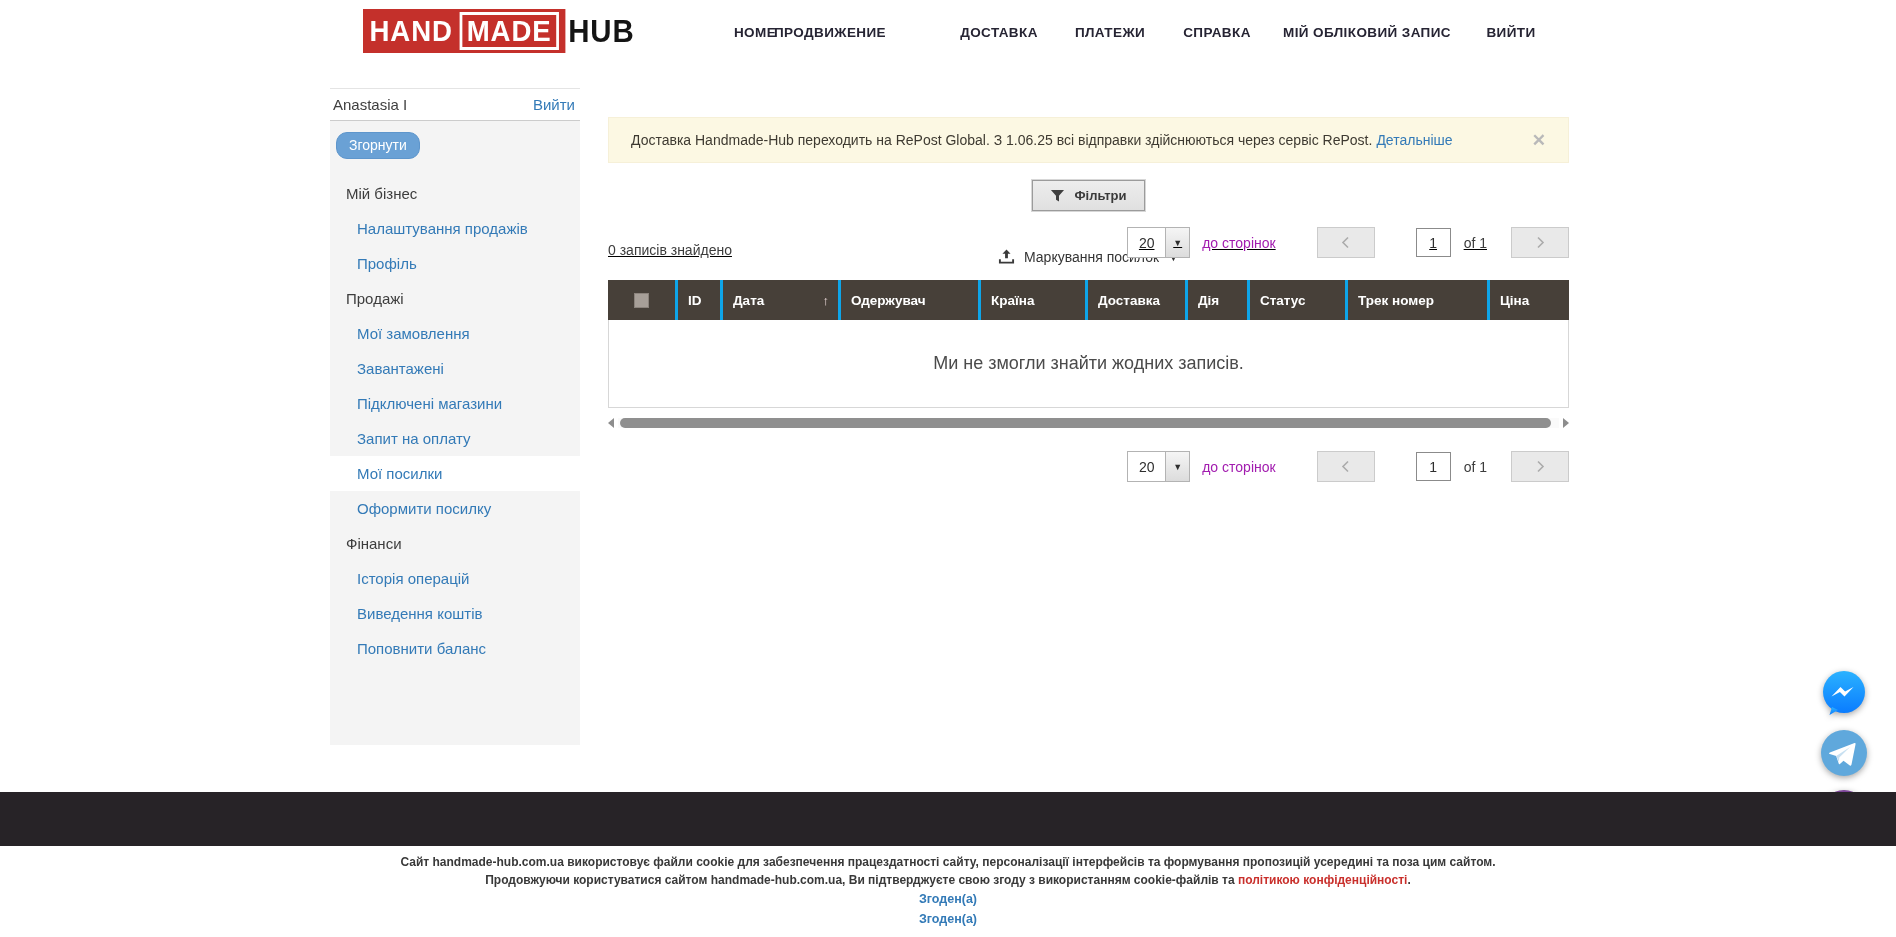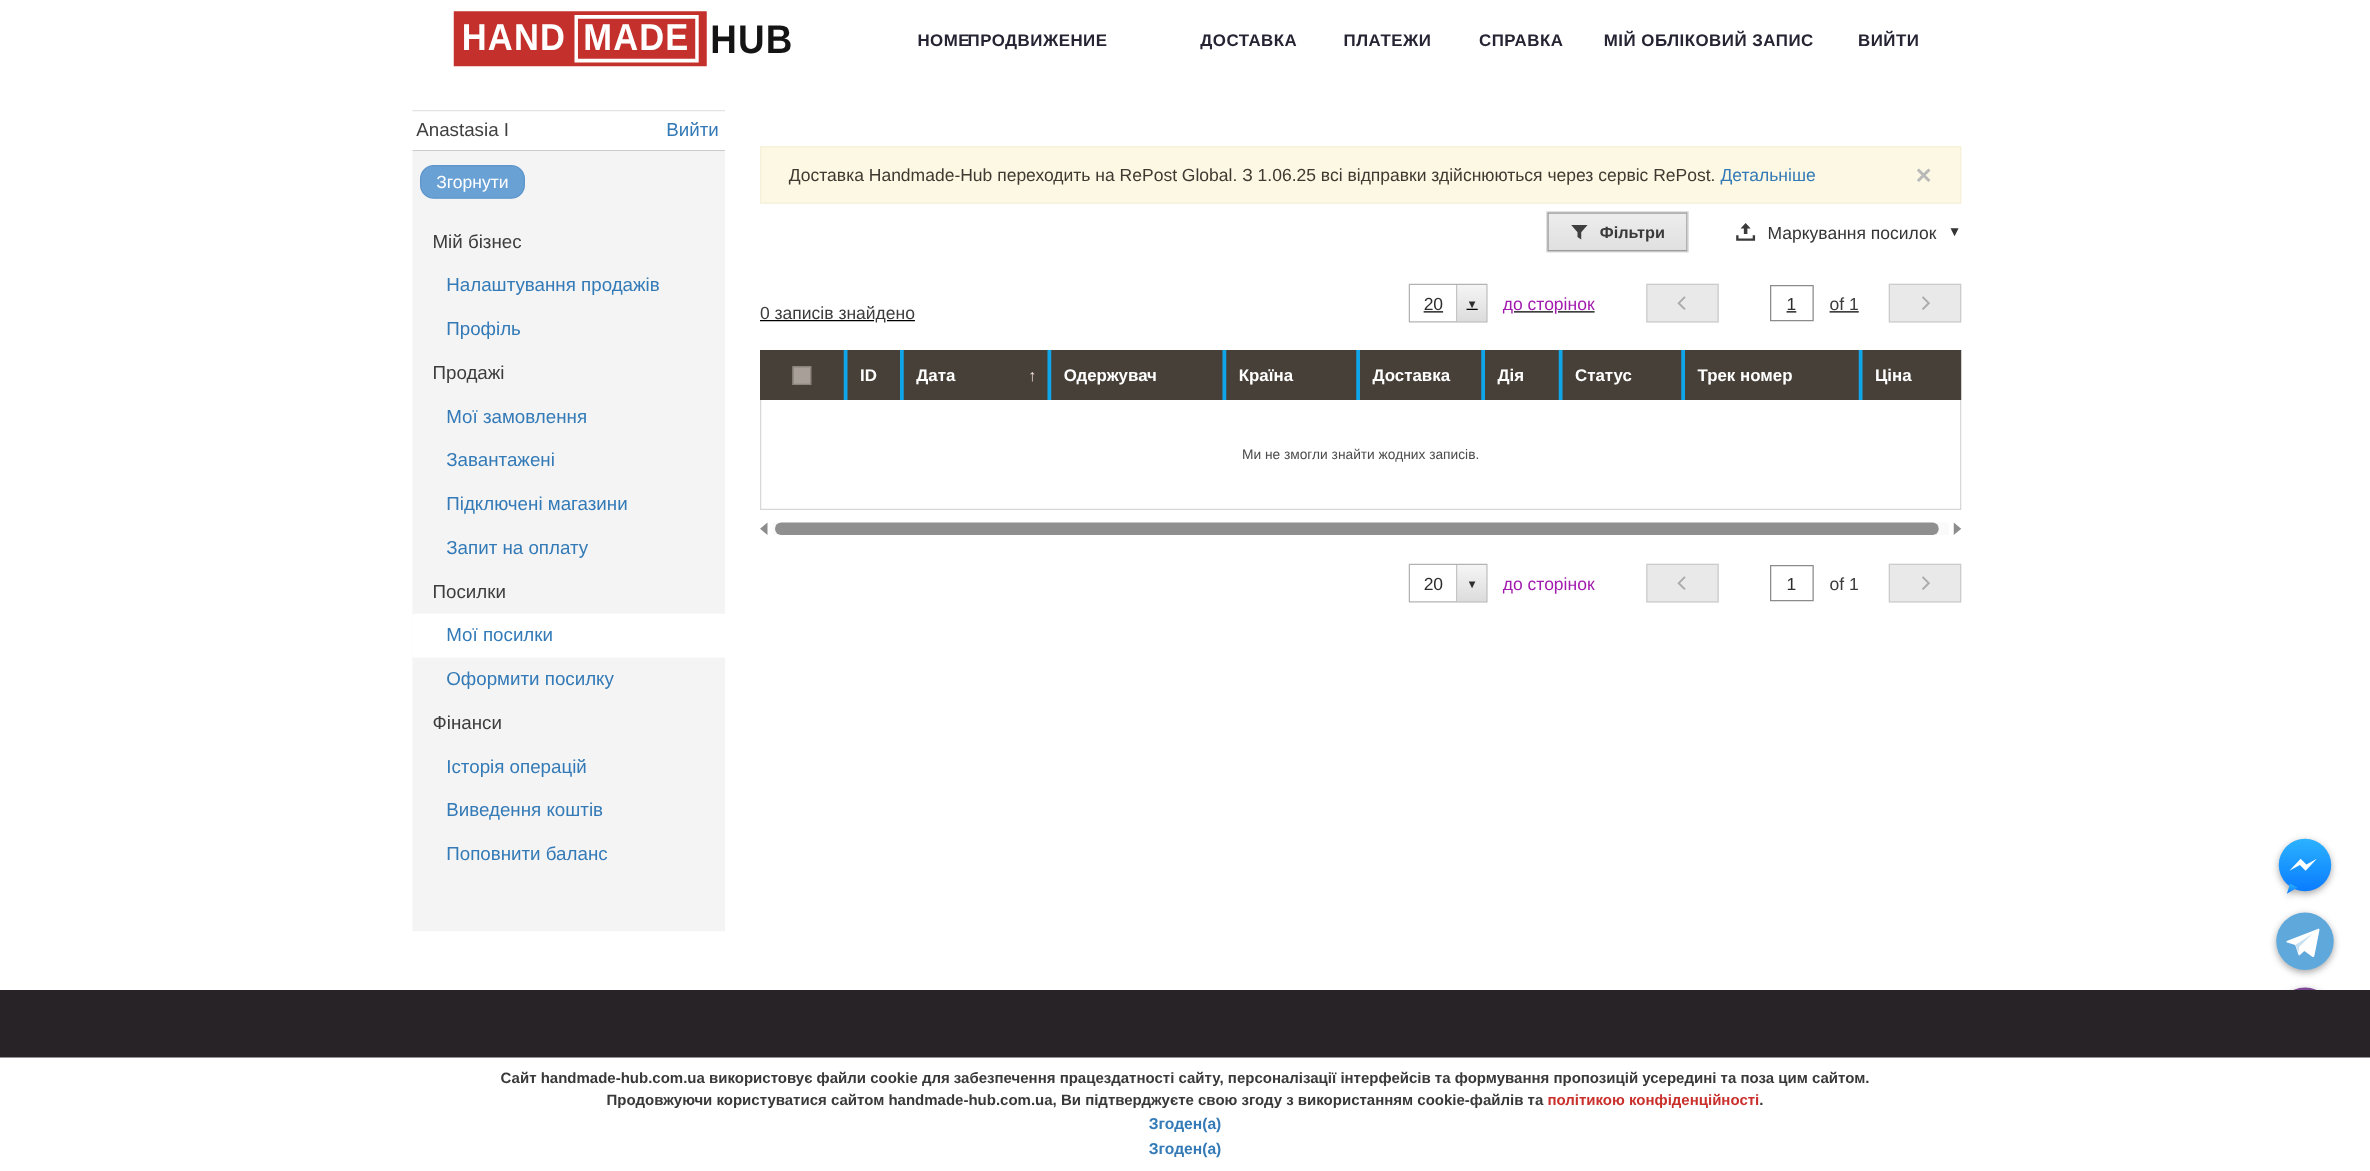--- a/index.html
+++ b/index.html
@@ -29,21 +29,21 @@
   .menu-section { color:#3d3d3d; padding-left:16px; }
   .menu-link { color:#337ab7; padding-left:27px; cursor:pointer; width:100%; height:100%; display:flex; align-items:center; }
   .menu li.active { background:#fff; }
 
   
   .banner { position:absolute; left:608px; top:117px; width:961px; height:46px; background:#fcf8e3; border:1px solid #f6f0d8; display:flex; align-items:center; padding:0 22px; font-size:14px; color:#3e3a31; }
   .banner .link { margin-left:4px; }
   .banner-close { margin-left:auto; color:#b9b9b9; font-size:17px; font-weight:bold; cursor:pointer; }
 
   
-  .controls { position:absolute; left:608px; top:170px; width:961px; display:flex; justify-content:flex-end; align-items:center; gap:38px; }
+  .controls { position:absolute; left:608px; top:180px; width:961px; display:flex; justify-content:flex-end; align-items:center; gap:38px;flex-direction:column; }
   .filters-btn { display:flex; align-items:center; gap:9px; height:31px; padding:0 17px; background:linear-gradient(#ededed,#e0e0e0); border:1px solid #9b9b9b; box-shadow:0 0 0 1px #d7d7d7; font-size:13px; font-weight:bold; color:#3a3a3a; cursor:pointer; }
   .marking { display:flex; align-items:center; gap:9px; font-size:14px; color:#353535; cursor:pointer; }
   .caret { font-size:11px; color:#333; }
 
   
   .count-row { position:absolute; left:608px; top:227px; width:961px; height:31px; display:flex; align-items:flex-end;text-decoration:underline; }
   .count-text { font-size:14px; color:#3c3c3c; }
   .pager { margin-left:auto; display:flex; align-items:center; }
   .page-size { display:flex; width:63px; height:31px; border:1px solid #b3b3b3; background:#fff; cursor:pointer; }
   .page-size-val { flex:1; display:flex; align-items:center; justify-content:center; font-size:14px; color:#2e2e2e; border-right:1px solid #b3b3b3; }
@@ -55,21 +55,21 @@
   .pg-next { margin-left:24px; }
 
   
   .table { position:absolute; left:608px; top:280px; width:961px; }
   .thead { display:flex; height:40px; background:#474039; color:#fff; font-size:13.5px; font-weight:bold; }
   .th { display:flex; align-items:center; padding-left:10px; border-right:3px solid #0ea5e9; }
   .th:last-child { border-right:none; }
   .th-check { justify-content:center; padding-left:0; }
   .hdr-checkbox { width:15px; height:15px; background:#a79f98; border:1px solid #8b837c; cursor:pointer; }
   .sort-arrow { margin-left:auto; margin-right:9px; color:#eedcdc; font-size:13px; }
-  .tbody-empty { height:88px; background:#fff; border:1px solid #d7d7d7; border-top:none; display:flex; align-items:center; justify-content:center; font-size:11px; color:#4b4b4b; }
+  .tbody-empty { height:88px; background:#fff; border:1px solid #d7d7d7; border-top:none; display:flex; align-items:center; justify-content:center; font-size:18px; color:#4b4b4b; }
 
   
   .hscroll { position:absolute; left:608px; top:416px; width:961px; height:14px; display:flex; align-items:center; }
   .scroll-arrow { width:0; height:0; border-top:5px solid transparent; border-bottom:5px solid transparent; cursor:pointer; }
   .scroll-left { border-right:6px solid #8d8d8d; }
   .scroll-right { border-left:6px solid #8d8d8d; }
   .scroll-track { flex:1; height:10px; margin:0 4px; background:#fafafa; position:relative; }
   .scroll-thumb { position:absolute; left:2px; right:8px; top:0; height:10px; background:#8f8f8f; border-radius:5px; cursor:grab; }
 
   .bottom-pager { position:absolute; left:608px; top:451px; width:961px; display:flex; justify-content:flex-end; align-items:center; }
@@ -129,21 +129,20 @@
           </li>
         <li>
             <span class="menu-link">Завантажені</span>
           </li>
         <li>
             <span class="menu-link">Підключені магазини</span>
           </li>
         <li>
             <span class="menu-link">Запит на оплату</span>
           </li>
-        <li class="menu-section">Посилки</li>
         <li class="active">
             <span class="menu-link">Мої посилки</span>
           </li>
         <li>
             <span class="menu-link">Оформити посилку</span>
           </li>
         <li class="menu-section">Фінанси</li>
         <li>
             <span class="menu-link">Історія операцій</span>
           </li>

